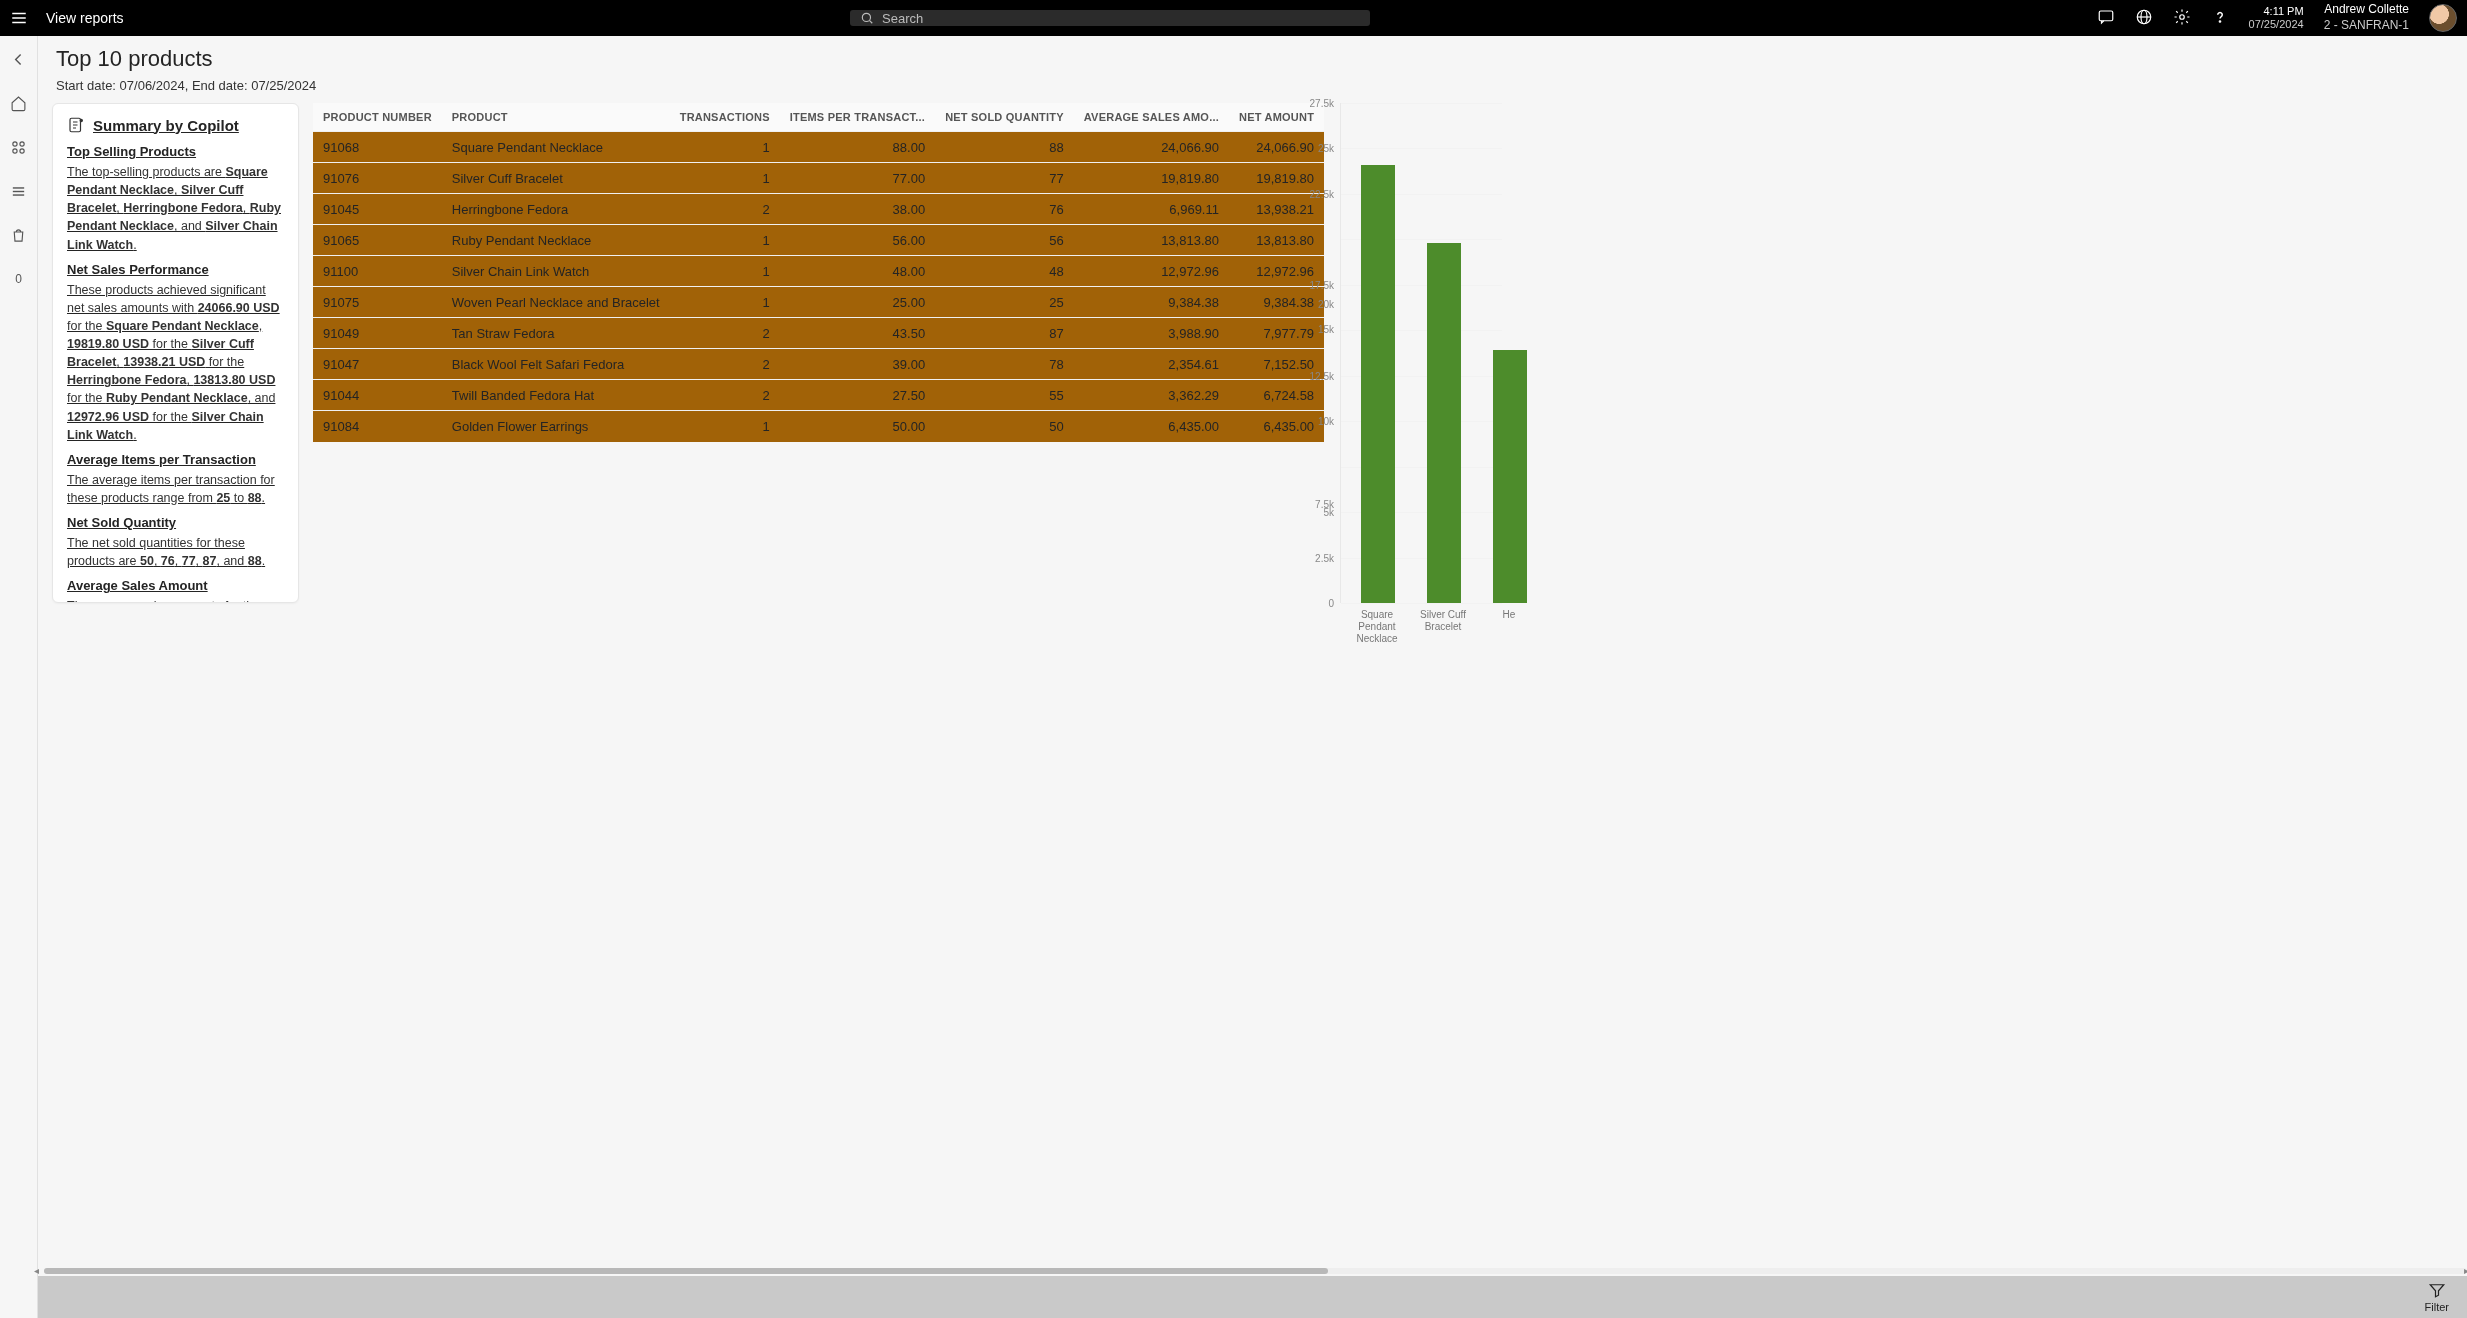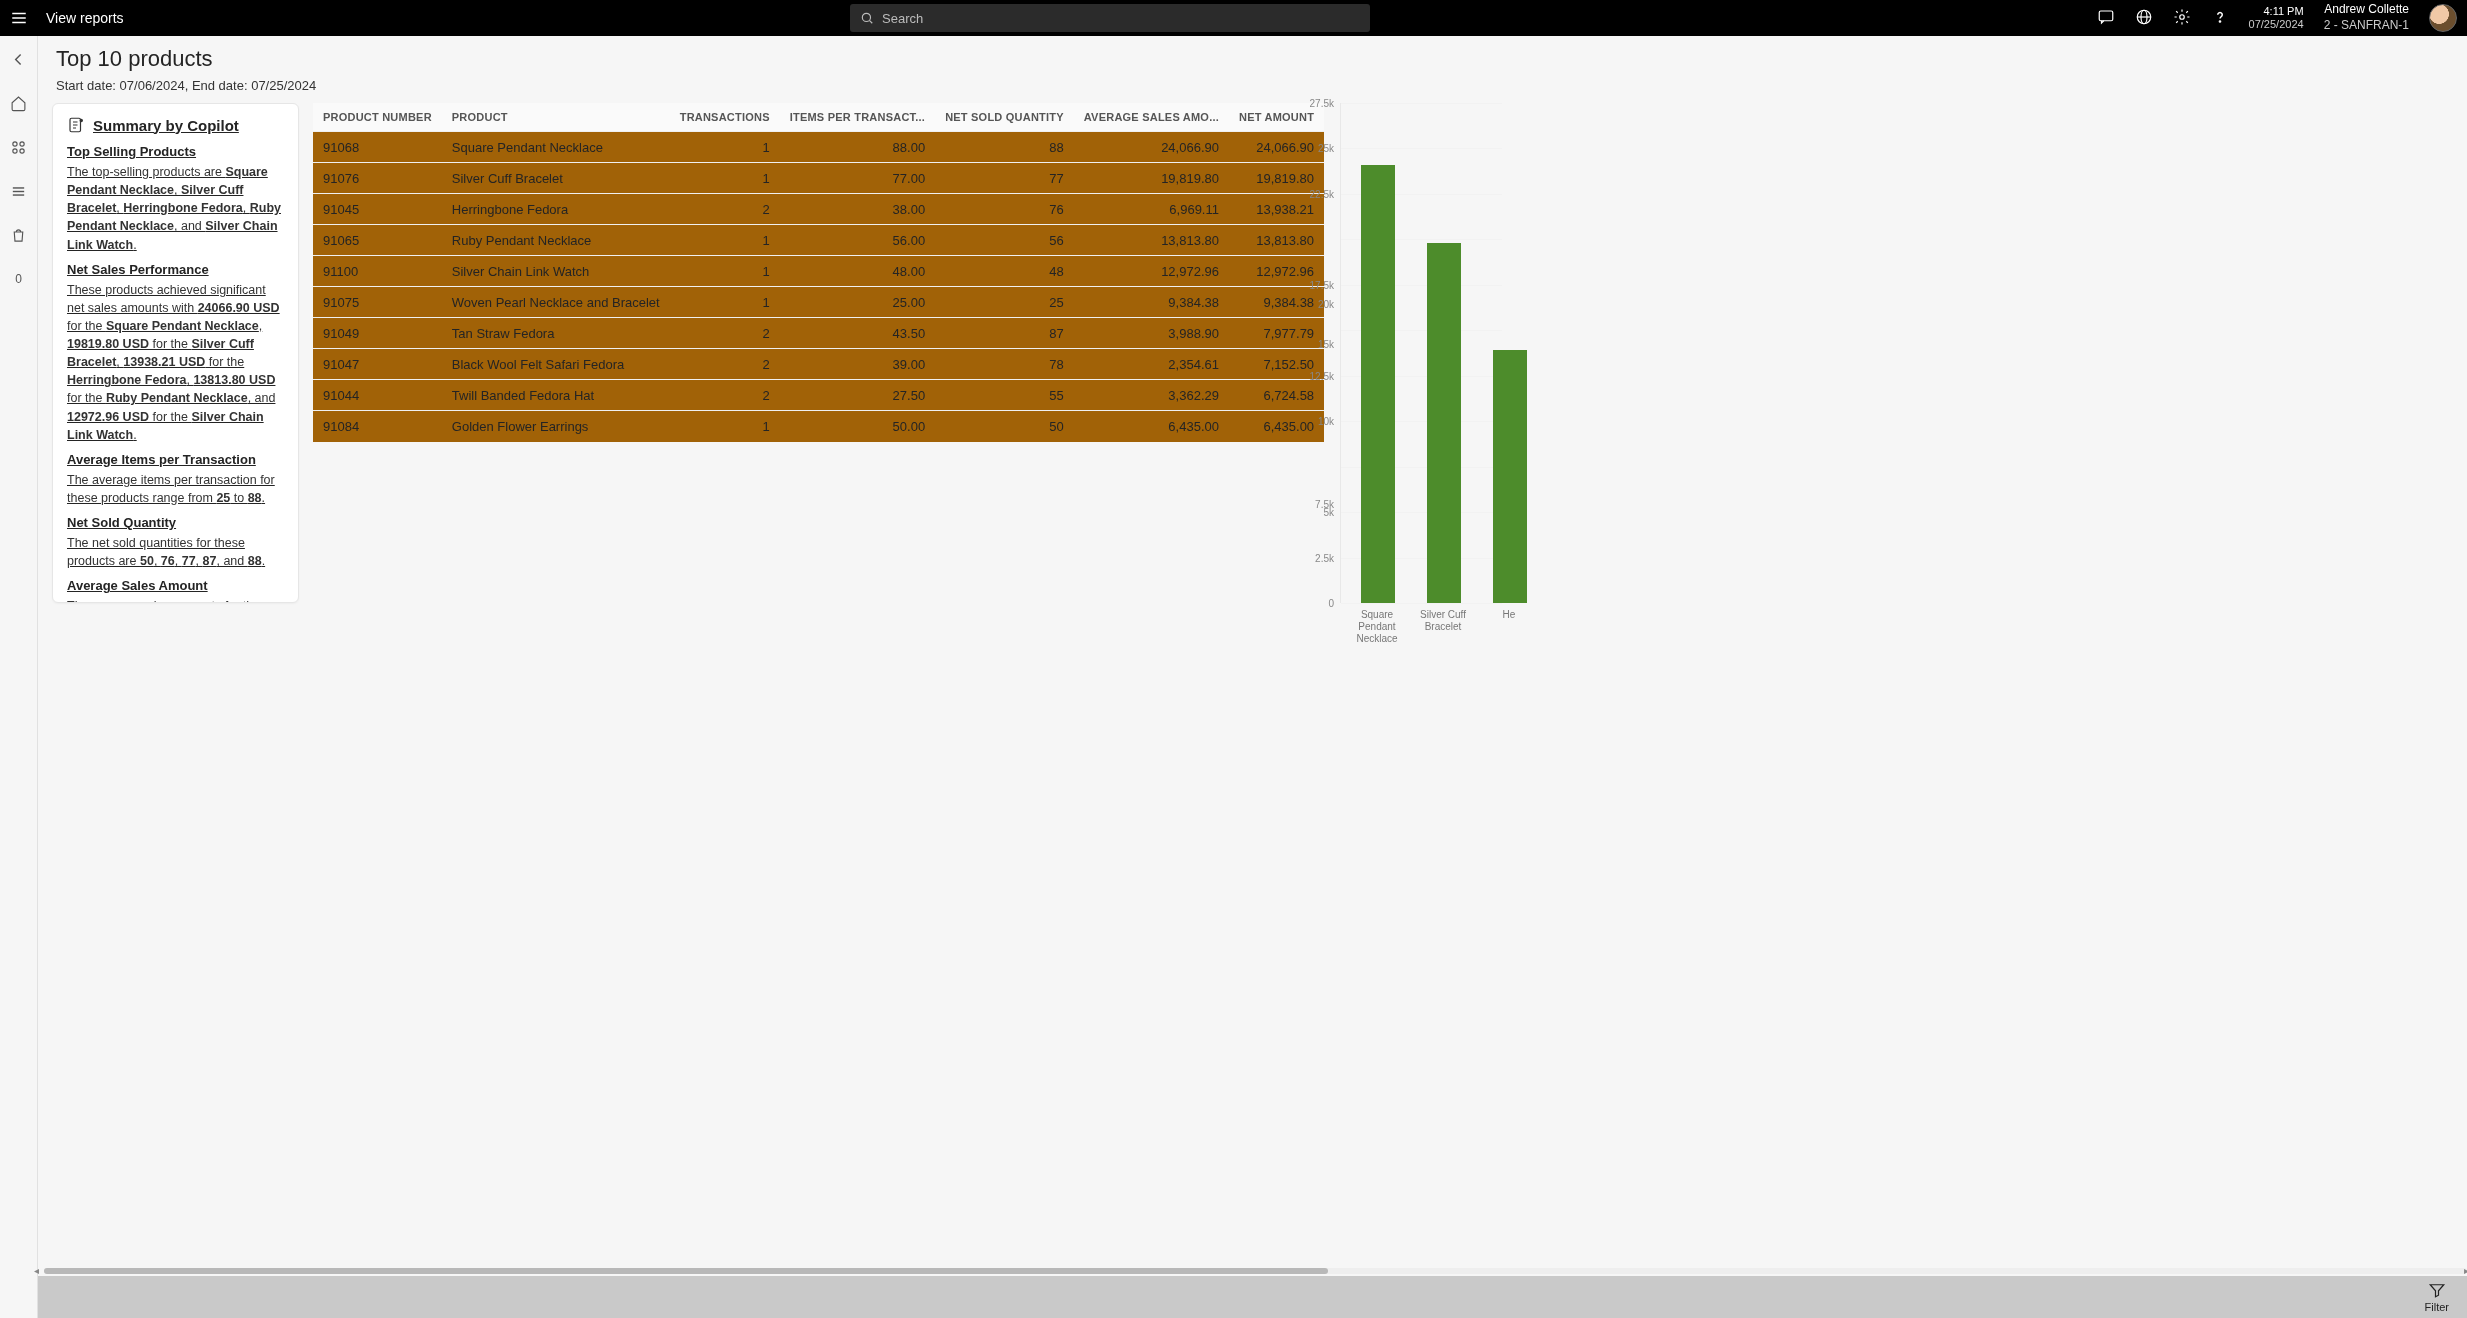--- a/index.html
+++ b/index.html
@@ -4,21 +4,21 @@
 <style>
 * { margin:0; padding:0; box-sizing:border-box; }
 body { font-family: "Segoe UI", Arial, sans-serif; font-size:13px; background:#f6f6f6; color:#242424; overflow:hidden; }
 
 
 .topbar { height:36px; background:#000; color:#fff; display:flex; align-items:center; padding:0 10px; }
 .topbar .hamburger { width:18px; height:18px; margin-right:18px; cursor:pointer; }
 .topbar .hamburger svg { width:18px; height:18px; }
 .topbar .title { font-size:14px; font-weight:400; }
 .topbar .search-wrap { flex:0 0 auto; margin-left:auto; margin-right:auto; }
-.topbar .search { width:520px; height:28px; background:#2b2b2b; border:none; border-radius:3px; display:flex; align-items:center; padding:0 10px; color:#ddd; }
+.topbar .search { width:520px; height:16px; background:#2b2b2b; border:none; border-radius:3px; display:flex; align-items:center; padding:0 10px; color:#ddd; }
 .topbar .search svg { width:14px; height:14px; margin-right:8px; }
 .topbar .right { display:flex; align-items:center; gap:20px; }
 .topbar .icon-btn { color:#fff; cursor:pointer; }
 .topbar .icon-btn svg { width:18px; height:18px; }
 .topbar .dt { text-align:right; font-size:11px; line-height:1.2; }
 .topbar .user-info { text-align:right; font-size:12px; line-height:1.3; }
 .topbar .avatar { width:28px; height:28px; border-radius:50%; background: radial-gradient(circle at 35% 35%, #f0c8a6 0 40%, #6b4e2e 42% 100%); border:1px solid #666; }
 
 
 .layout { display:flex; height:calc(100vh - 36px); }
@@ -300,21 +300,21 @@
       </div>
 
       <div class="chart-wrap">
         <div class="chart">
           <div class="y-axis" id="y-axis">
               <span class="y-tick" style="top: 0px;">27.5k</span>
               <span class="y-tick" style="top: 45.4545px;">25k</span>
               <span class="y-tick" style="top: 90.9091px;">22.5k</span>
               <span class="y-tick" style="top: 153px; margin-top: 48px;">20k</span>
               <span class="y-tick" style="top: 181.818px;">17.5k</span>
-              <span class="y-tick" style="top: 241px;">15k</span>
+              <span class="y-tick" style="top: 226px;">15k</span>
               <span class="y-tick" style="top: 272.727px;">12.5k</span>
               <span class="y-tick" style="top: 318.182px;">10k</span>
               <span class="y-tick" style="top: 363.636px; margin-top: 37px;">7.5k</span>
               <span class="y-tick" style="top: 409.091px;">5k</span>
               <span class="y-tick" style="top: 454.545px;">2.5k</span>
               <span class="y-tick" style="top: 500px;">0</span>
             </div>
           <div class="plot" id="plot">
               <div class="grid-line" style="top: 0px;"></div>
               <div class="grid-line" style="top: 45.4545px;"></div>

